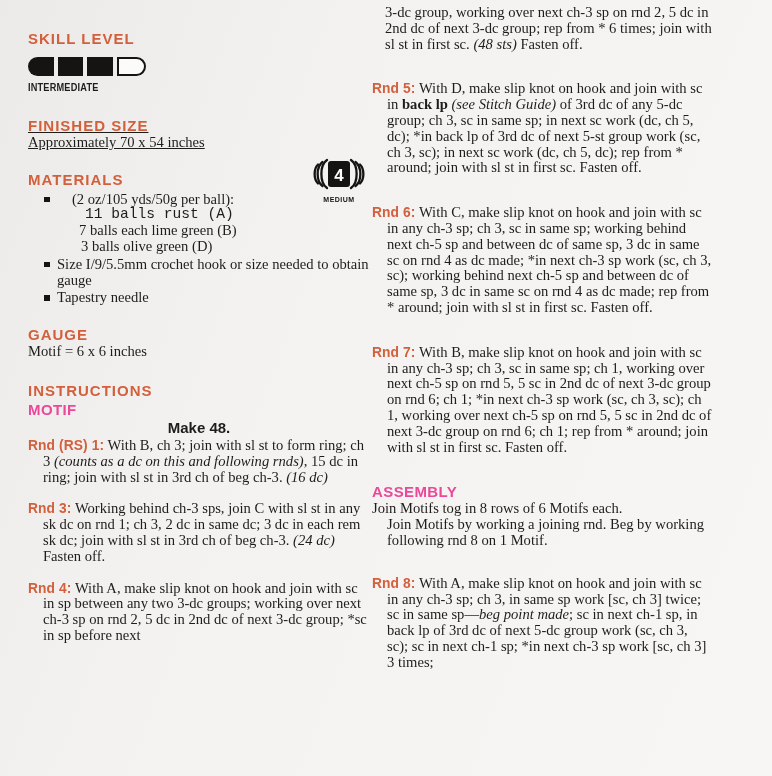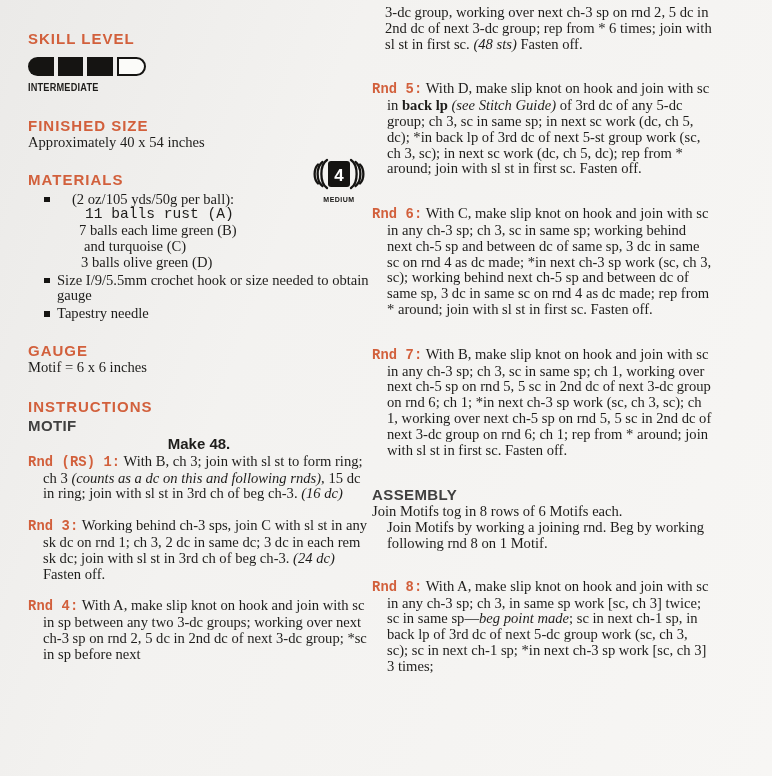--- a/index.html
+++ b/index.html
@@ -18,40 +18,40 @@
 
   
   .h-orange {
     margin: 0; font-family: "Liberation Sans", sans-serif;
     font-weight: bold; font-size: 15px; line-height: 17px;
     letter-spacing: 1px; color: #d2603c;
   }
   .h-black {
     margin: 0; font-family: "Liberation Sans", sans-serif;
     font-weight: bold; font-size: 15px; line-height: 16px;
-    letter-spacing: 0.4px; color: #404040;
+    letter-spacing: 0.4px; color: #ec4899;
   }
   .make-note {
     font-family: "Liberation Sans", sans-serif; font-weight: bold;
     font-size: 15px; line-height: 15px; margin-top: 2px; text-align: center;
   }
 
   
   .skill-bar { margin-top: 10px; display: flex; gap: 4px; height: 19px; width: 118px; }
   .seg { flex: 1; background: #151412; }
   .seg-start { border-radius: 9.5px 0 0 9.5px; }
   .seg-end { border-radius: 0 9.5px 9.5px 0; }
   .seg-empty { background: #fbfbf9; border: 2.5px solid #151412; box-sizing: border-box; }
   .skill-label {
     margin-top: 4px; font-family: "Liberation Sans", sans-serif;
     font-weight: bold; font-size: 10px; letter-spacing: 0.2px;
     transform: scaleX(0.92); transform-origin: left;
   }
 
-  .sec-size  { margin-top: 21px; }
+  .sec-size  { margin-top: 21px; text-decoration: underline; }
   .sec-mat   { margin-top: 20px; }
   .sec-gauge { margin-top: 20px; }
   .sec-instr { margin-top: 22px; }
   .plain-val { margin-top: 1px; }
   .motif-h   { margin-top: 3px; }
 
   
   .mat-list { margin-top: 4px; }
   .mat-item { position: relative; padding-left: 29px; }
   .mat-item + .mat-item { margin-top: 2px; }
@@ -70,21 +70,21 @@
   }
   .yarn-num {
     font-family: "Liberation Sans", sans-serif; font-weight: bold;
     font-size: 17px; fill: #ffffff;
   }
 
   
   .round { margin: 16px 0 0 0; padding-left: 15px; text-indent: -15px; }
   .round-first { margin-top: 3px; }
   .rnd-label {
-    font-family: Liberation Mono, monospace; font-weight: bold;
+    font-family: Liberation Sans, sans-serif; font-weight: bold;
     font-size: 13.8px; color: #d2603c; letter-spacing: 0.1px;
   }
   .it { font-style: italic; }
   .bd { font-weight: bold; }
 
   
   .cont-para { margin: 5px 0 0 0; padding-left: 13px; }
   .round-r { margin-top: 29px; }
   .sec-asm { margin-top: 29px; }
   .asm-p { margin: 1px 0 0 0; padding-left: 15px; text-indent: -15px; }
@@ -103,32 +103,31 @@
         <span class="seg seg-start"></span>
         <span class="seg"></span>
         <span class="seg"></span>
         <span class="seg seg-end seg-empty"></span>
       </div>
       <div class="skill-label">INTERMEDIATE</div>
     </section>
 
     <section class="sec-size">
       <h2 class="h-orange">FINISHED SIZE</h2>
-      <div class="plain-val">Approximately 40 x 54 inches</div>
+      <div class="plain-val">Approximately 70 x 54 inches</div>
     </section>
 
     <section class="sec-mat">
       <h2 class="h-orange">MATERIALS</h2>
       <div class="mat-list">
         <div class="mat-item">
           <span class="bullet"></span>
           <div class="ml15">(2 oz/105 yds/50g per ball):</div>
           <div class="mlc0">11 balls rust (A)</div>
           <div class="mlc1">7 balls each lime green (B)</div>
-          <div class="mlc2">and turquoise (C)</div>
           <div class="mlc3">3 balls olive green (D)</div>
         </div>
         <div class="mat-item">
           <span class="bullet"></span>
           <div>Size I/9/5.5mm crochet hook or size needed to obtain gauge</div>
         </div>
         <div class="mat-item">
           <span class="bullet"></span>
           <div>Tapestry needle</div>
         </div>

